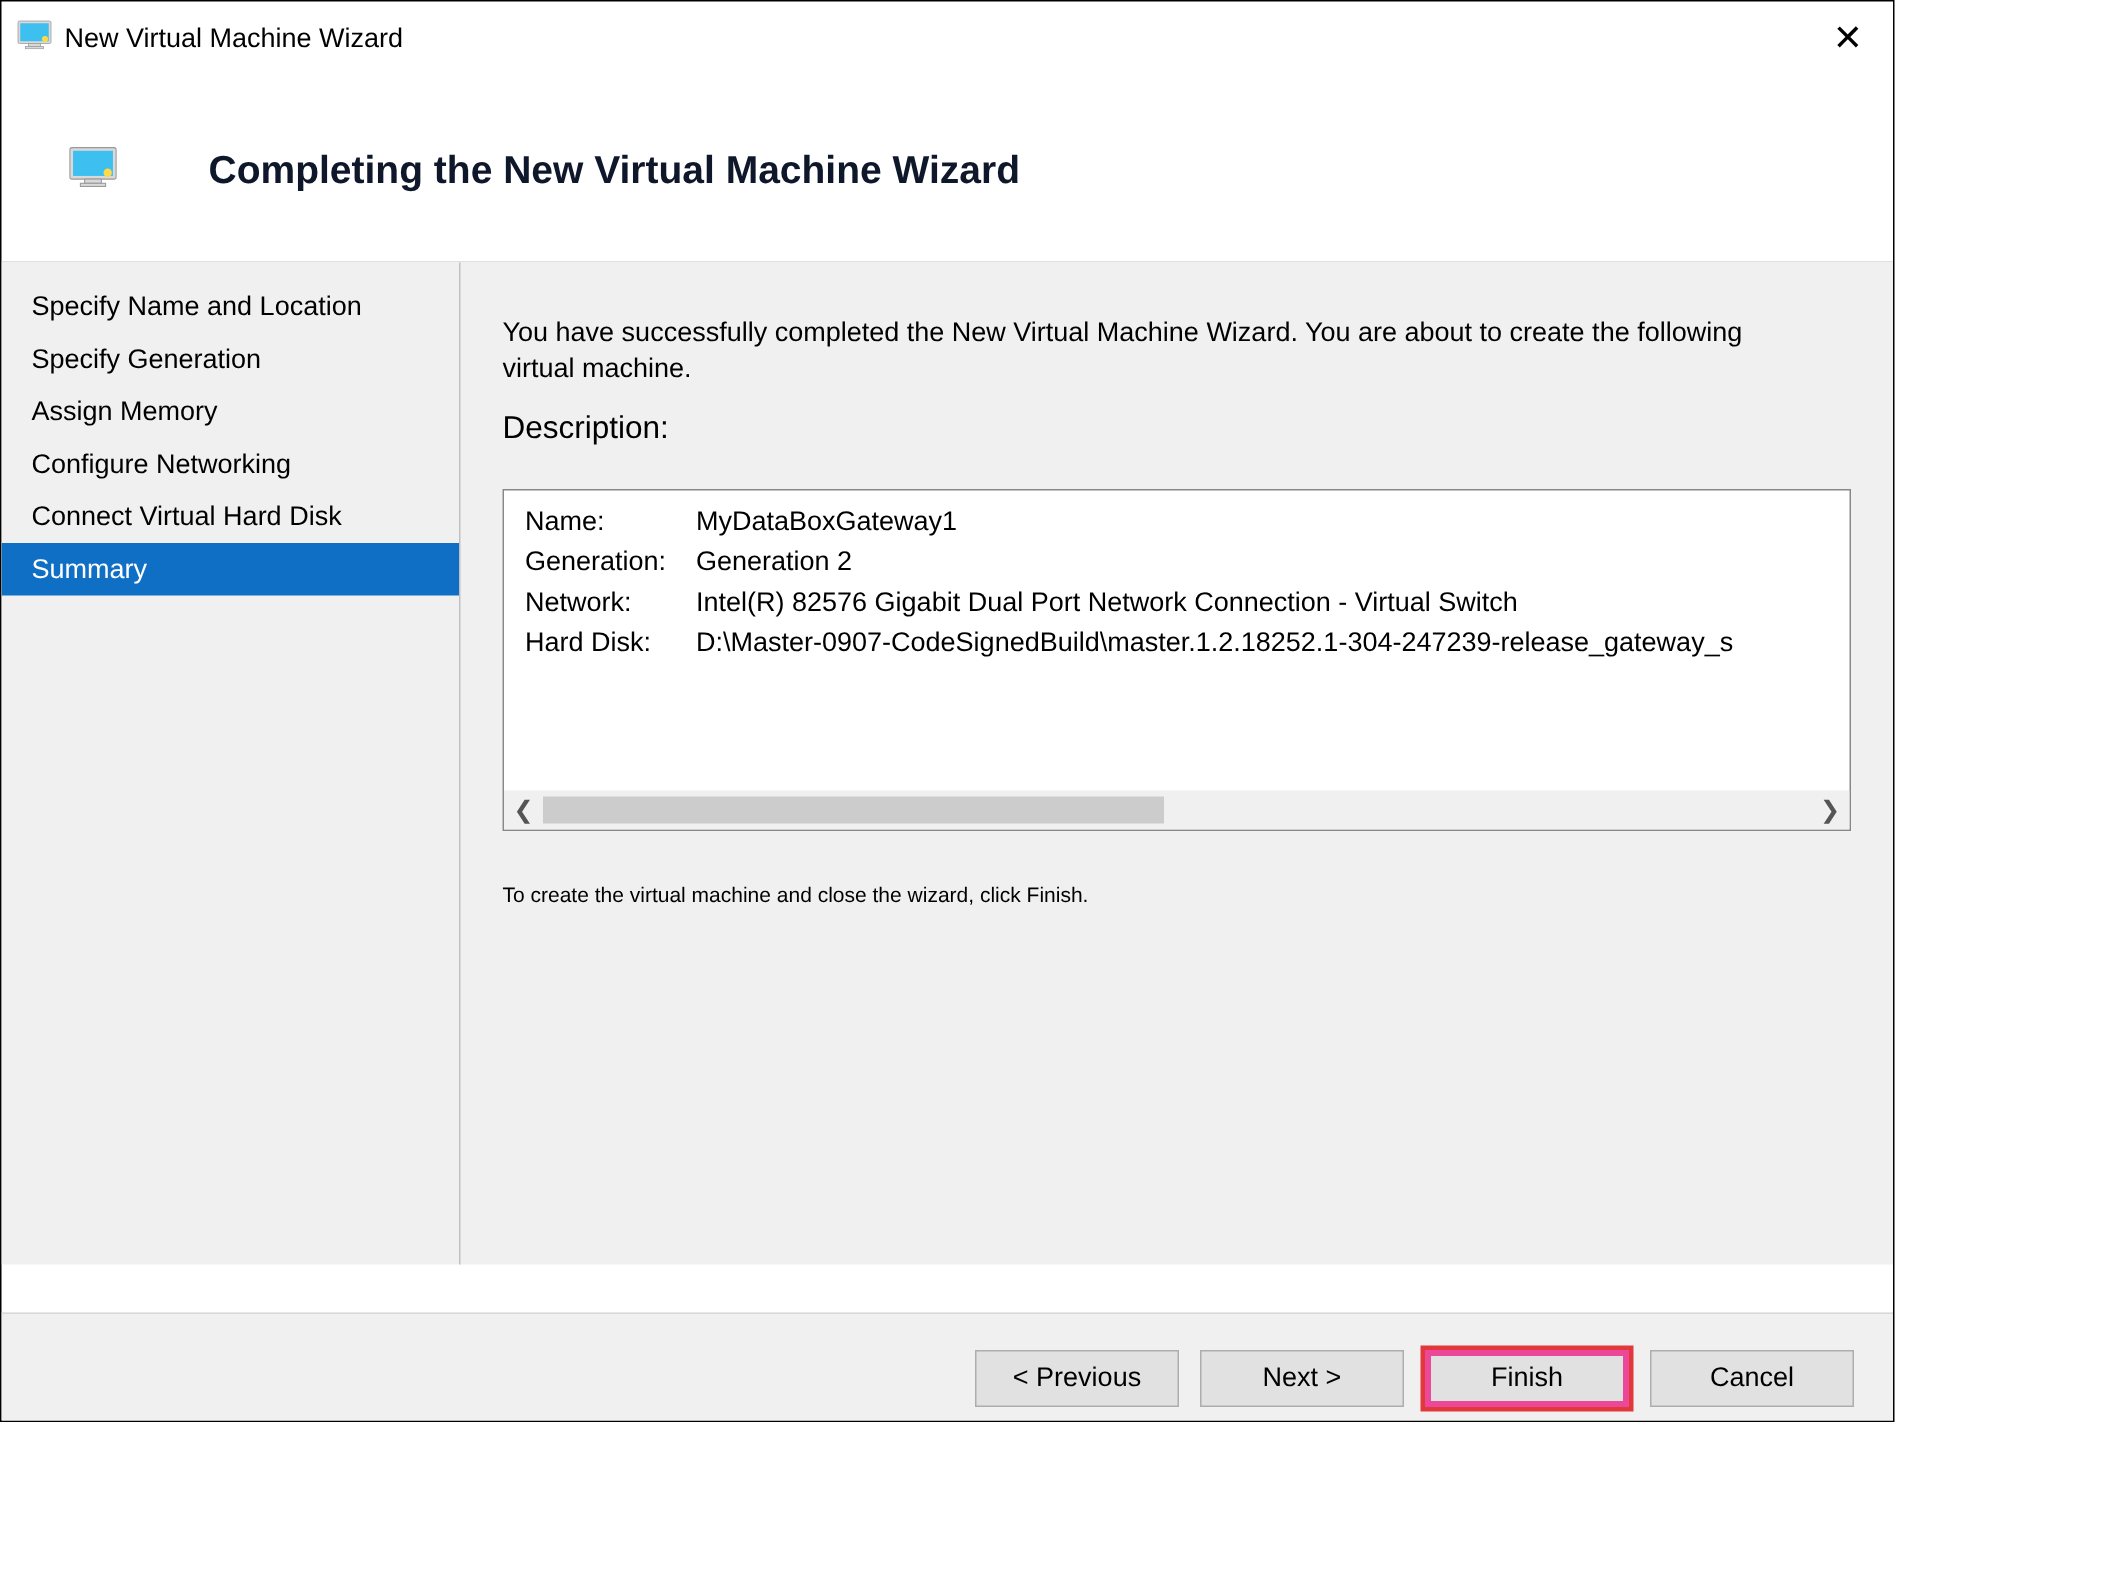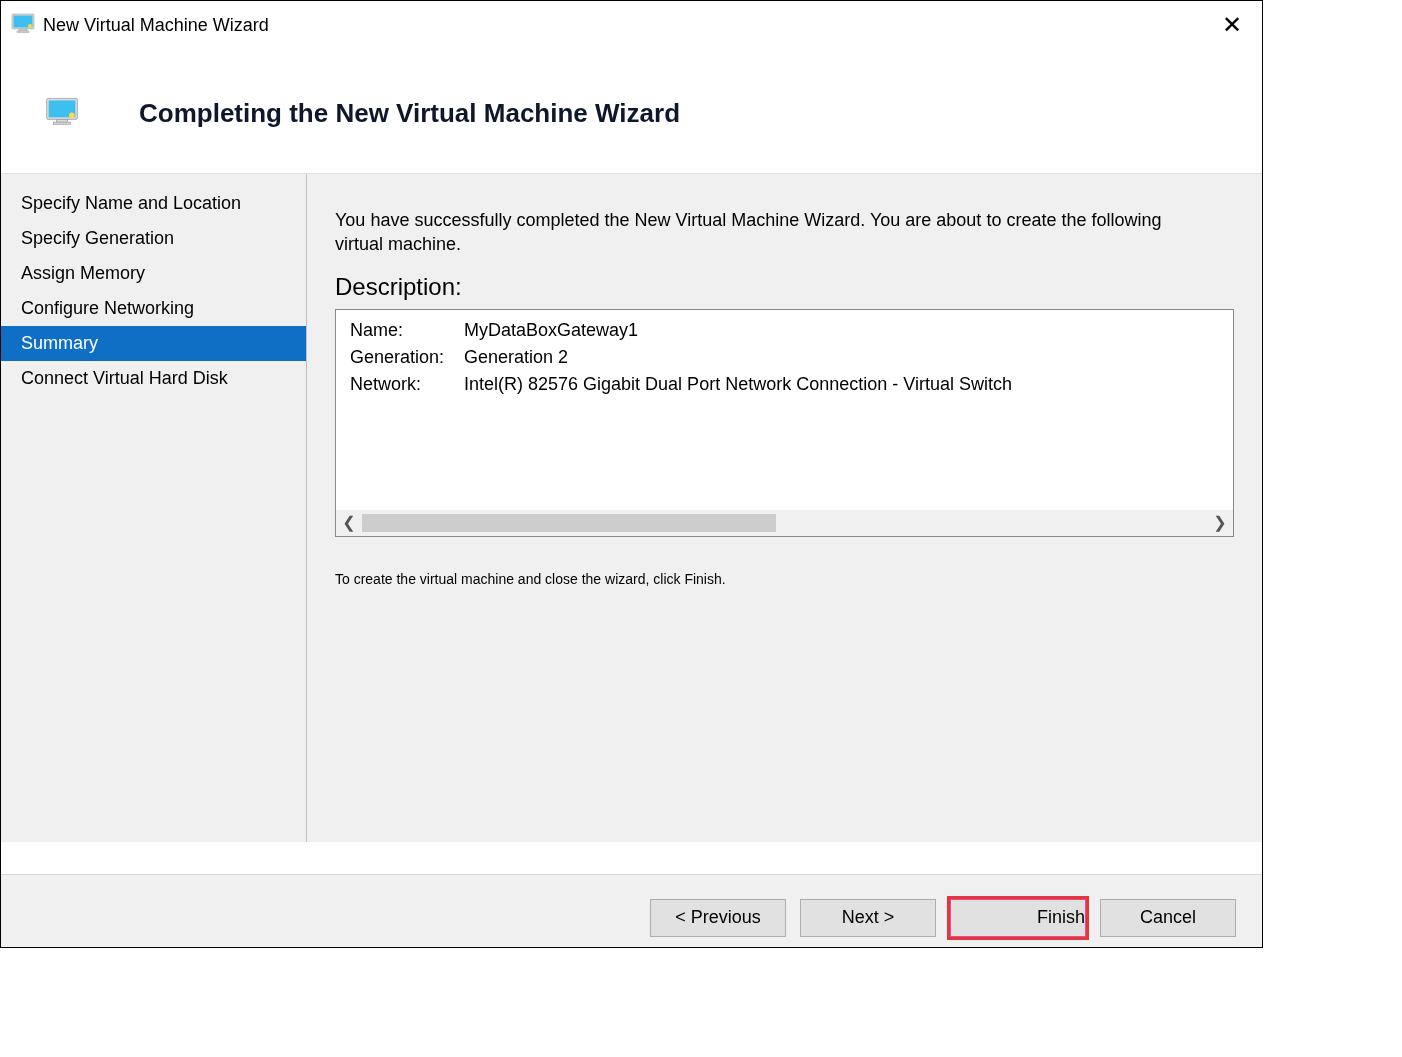--- a/index.html
+++ b/index.html
@@ -15,35 +15,35 @@
     .header-title { font-size: 26px; font-weight: bold; color: #0f172a; }
 
     .body { display: flex; height: 668px; background: #f0f0f0; }
 
     .sidebar { width: 306px; border-right: 1px solid #c0c0c0; padding-top: 12px; }
     .step-item { padding: 7px 20px; font-size: 18px; color: #000; cursor: pointer; }
     .step-item.active { background: #0f6fc5; color: #fff; }
 
     .content { flex: 1; padding: 34px 28px; }
     .intro { font-size: 18px; color: #000; margin-bottom: 16px; line-height: 1.35; max-width: 850px; }
-    .desc-label { font-size: 24px; margin-bottom: 8px; }
+    .desc-label { font-size: 21px; margin-bottom: 28px; }
     .desc-box { border: 1px solid #888; background: #fff; height: 228px; position: relative; overflow: hidden; }
     .desc-content { padding: 10px 14px; }
     .desc-row { display: flex; font-size: 18px; margin-bottom: 6px; white-space: nowrap; }
     .desc-key { width: 114px; }
     .scrollbar { position: absolute; bottom: 0; left: 0; right: 0; height: 26px; background: #f0f0f0; display: flex; align-items: center; }
     .scroll-arrow { width: 26px; height: 26px; display: flex; align-items: center; justify-content: center; font-size: 16px; color: #555; cursor: pointer; }
     .scroll-track { flex: 1; height: 100%; position: relative; }
     .scroll-thumb { position: absolute; left: 0; width: 49%; height: 18px; top: 4px; background: #ccc; cursor: pointer; }
     .closing-text { font-size: 14px; margin-top: 34px; }
 
     .footer { height: 86px; border-top: 1px solid #d8d8d8; background: #f0f0f0; display: flex; justify-content: flex-end; align-items: center; padding: 0 26px; gap: 14px; margin-top: 32px; }
     .btn { width: 136px; height: 38px; font-size: 18px; background: #e1e1e1; border: 1px solid #adadad; cursor: pointer; }
     .btn:disabled { color: #000000; cursor: default; }
-    .btn.highlighted { outline: 3px solid #e3383b; outline-offset: 0; border: 1px solid #ec4899; text-align: right; }
+    .btn.highlighted { outline: 3px solid #e3383b; outline-offset: 0; border: 4px solid #ec4899; }
 
     .monitor-icon-body { fill: #3dbff0; }
     .monitor-icon-frame { fill: #d9d9d9; stroke: #999; stroke-width: 0.5; }
   </style>
 </head>
 <body>
 
 <div class="titlebar">
   <span>
     <svg class="titlebar-icon" viewBox="0 0 24 20">
@@ -70,41 +70,45 @@
   </span>
   <span class="header-title">Completing the New Virtual Machine Wizard</span>
 </div>
 
 <div class="body">
   <div class="sidebar">
     <div class="step-item">Specify Name and Location</div>
     <div class="step-item">Specify Generation</div>
     <div class="step-item">Assign Memory</div>
     <div class="step-item">Configure Networking</div>
+    <div class="step-item">Connect Virtual Hard Disk</div>
     <div class="step-item active">Summary</div>
-    <div class="step-item">Connect Virtual Hard Disk</div>
   </div>
 
   <div class="content">
     <p class="intro">You have successfully completed the New Virtual Machine Wizard. You are about to create the following virtual machine.</p>
     <p class="desc-label">Description:</p>
 
     <div class="desc-box">
       <div class="desc-content">
         <div class="desc-row">
           <span class="desc-key">Name:</span>
           <span>MyDataBoxGateway1</span>
         </div>
         <div class="desc-row">
           <span class="desc-key">Generation:</span>
           <span>Generation 2</span>
         </div>
         <div class="desc-row">
           <span class="desc-key">Network:</span>
           <span>Intel(R) 82576 Gigabit Dual Port Network Connection - Virtual Switch</span>
+        </div>
+        <div class="desc-row">
+          <span class="desc-key">Hard Disk:</span>
+          <span>D:\Master-0907-CodeSignedBuild\master.1.2.18252.1-304-247239-release_gateway_s</span>
         </div>
       </div>
       <div class="scrollbar">
         <div class="scroll-arrow">❮</div>
         <div class="scroll-track">
           <div class="scroll-thumb"></div>
         </div>
         <div class="scroll-arrow">❯</div>
       </div>
     </div>

